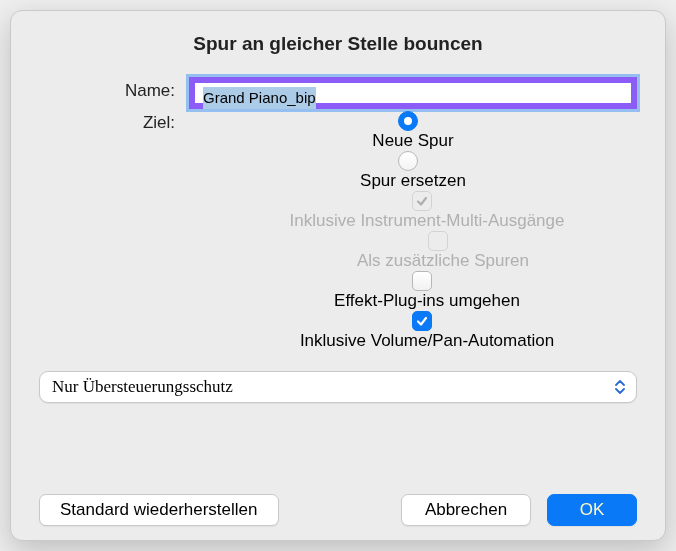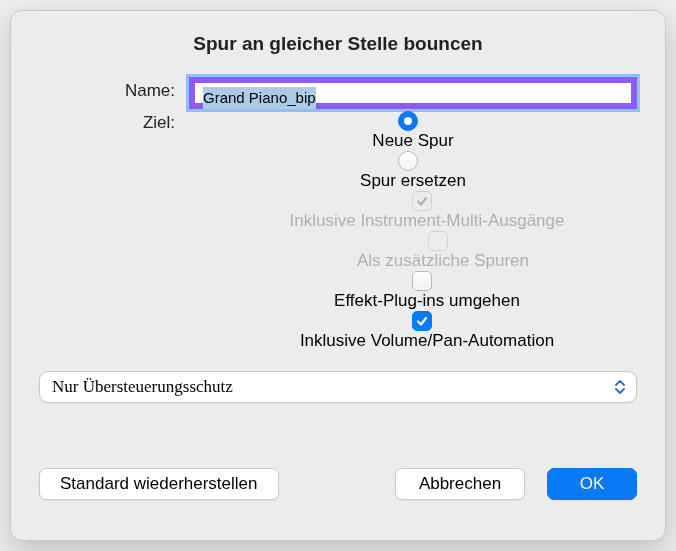--- a/index.html
+++ b/index.html
@@ -137,21 +137,21 @@
     border-radius: 5px;
     display: flex;
     flex-direction: column;
     align-items: center;
     justify-content: center;
     gap: 2px;
   }
   .select-arrows svg { width: 10px; height: 6px; display: block; }
   .button-row {
     position: absolute;
-    bottom: 40px;
+    bottom: 14px;
     left: 28px;
     right: 28px;
     display: flex;
     align-items: center;
     justify-content: flex-end;
   }
   .btn {
     height: 32px;
     border: 1px solid #c8c8c8;
     background: #fff;
@@ -251,17 +251,17 @@
               <path d="M1 1 L5 5 L9 1" stroke="#2b6bd6" stroke-width="1.8" fill="none" stroke-linecap="round" stroke-linejoin="round"></path>
             </svg>
         </span>
       </div>
     </div>
   </div>
 
   <div class="button-row">
     <div class="btn">Standard wiederherstellen</div>
     <div class="spacer"></div>
-    <div class="btn" style="margin-right:22px;min-width:130px;">Abbrechen</div>
+    <div class="btn" style="margin-right:16px;min-width:130px;">Abbrechen</div>
     <div class="btn primary">OK</div>
   </div>
 
 </div>
 
 </body></html>

